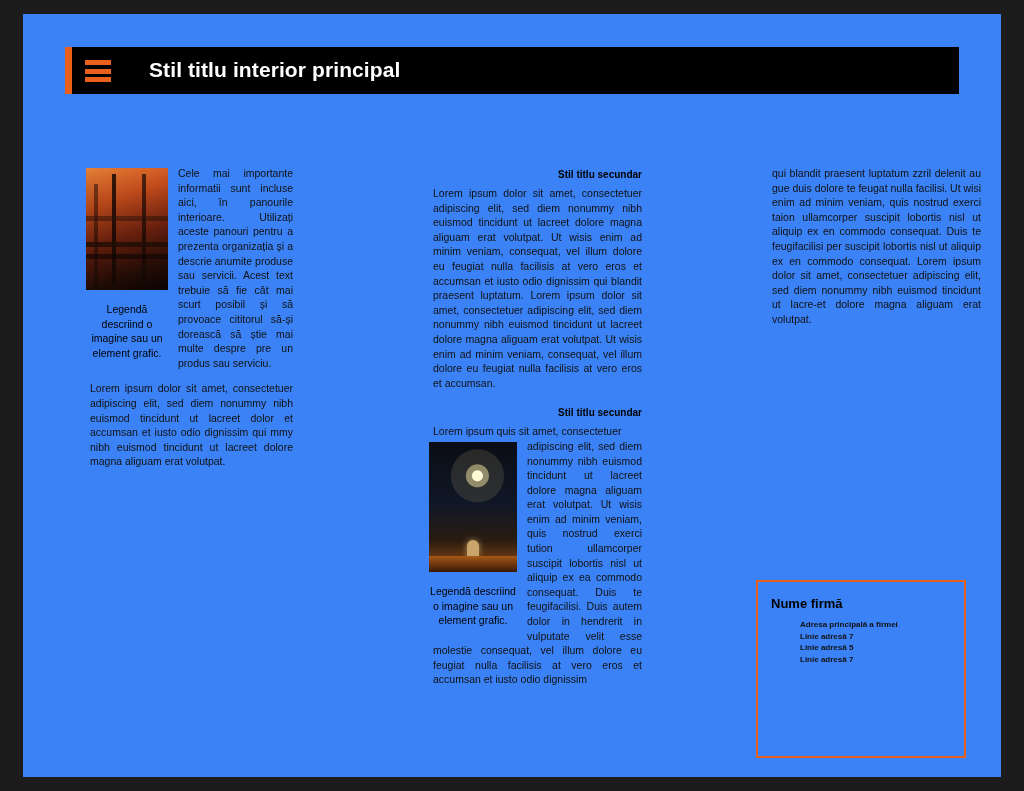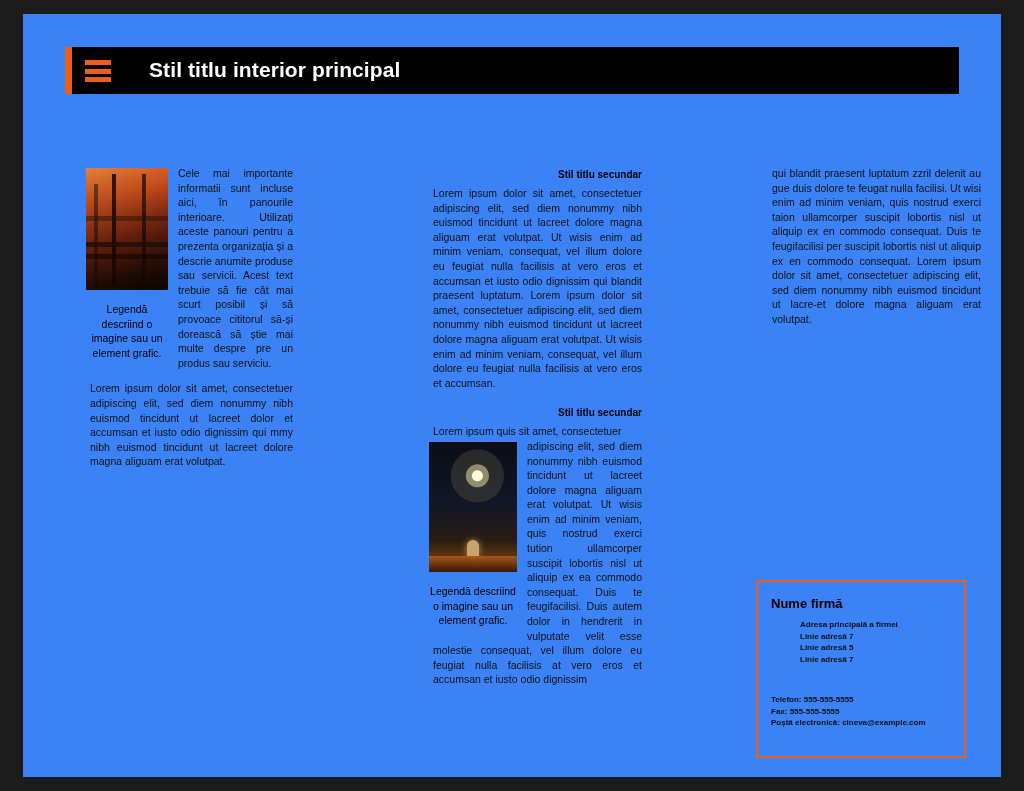--- a/index.html
+++ b/index.html
@@ -240,20 +240,15 @@
   </div>
 
   <div class="addr-box">
     <div class="addr-title">Nume firmă</div>
     <div class="addr-lines">
       <div>Adresa principală a firmei</div>
       <div>Linie adresă 7</div>
       <div>Linie adresă 5</div>
       <div>Linie adresă 7</div>
     </div>
-    <div class="addr-contact">
-      <div>Telefon: 555-555-5555</div>
-      <div>Fax: 555-555-5555</div>
-      <div>Poștă electronică: cineva@example.com</div>
-    </div>
   </div>
 
 </div>
 
 </body></html>

